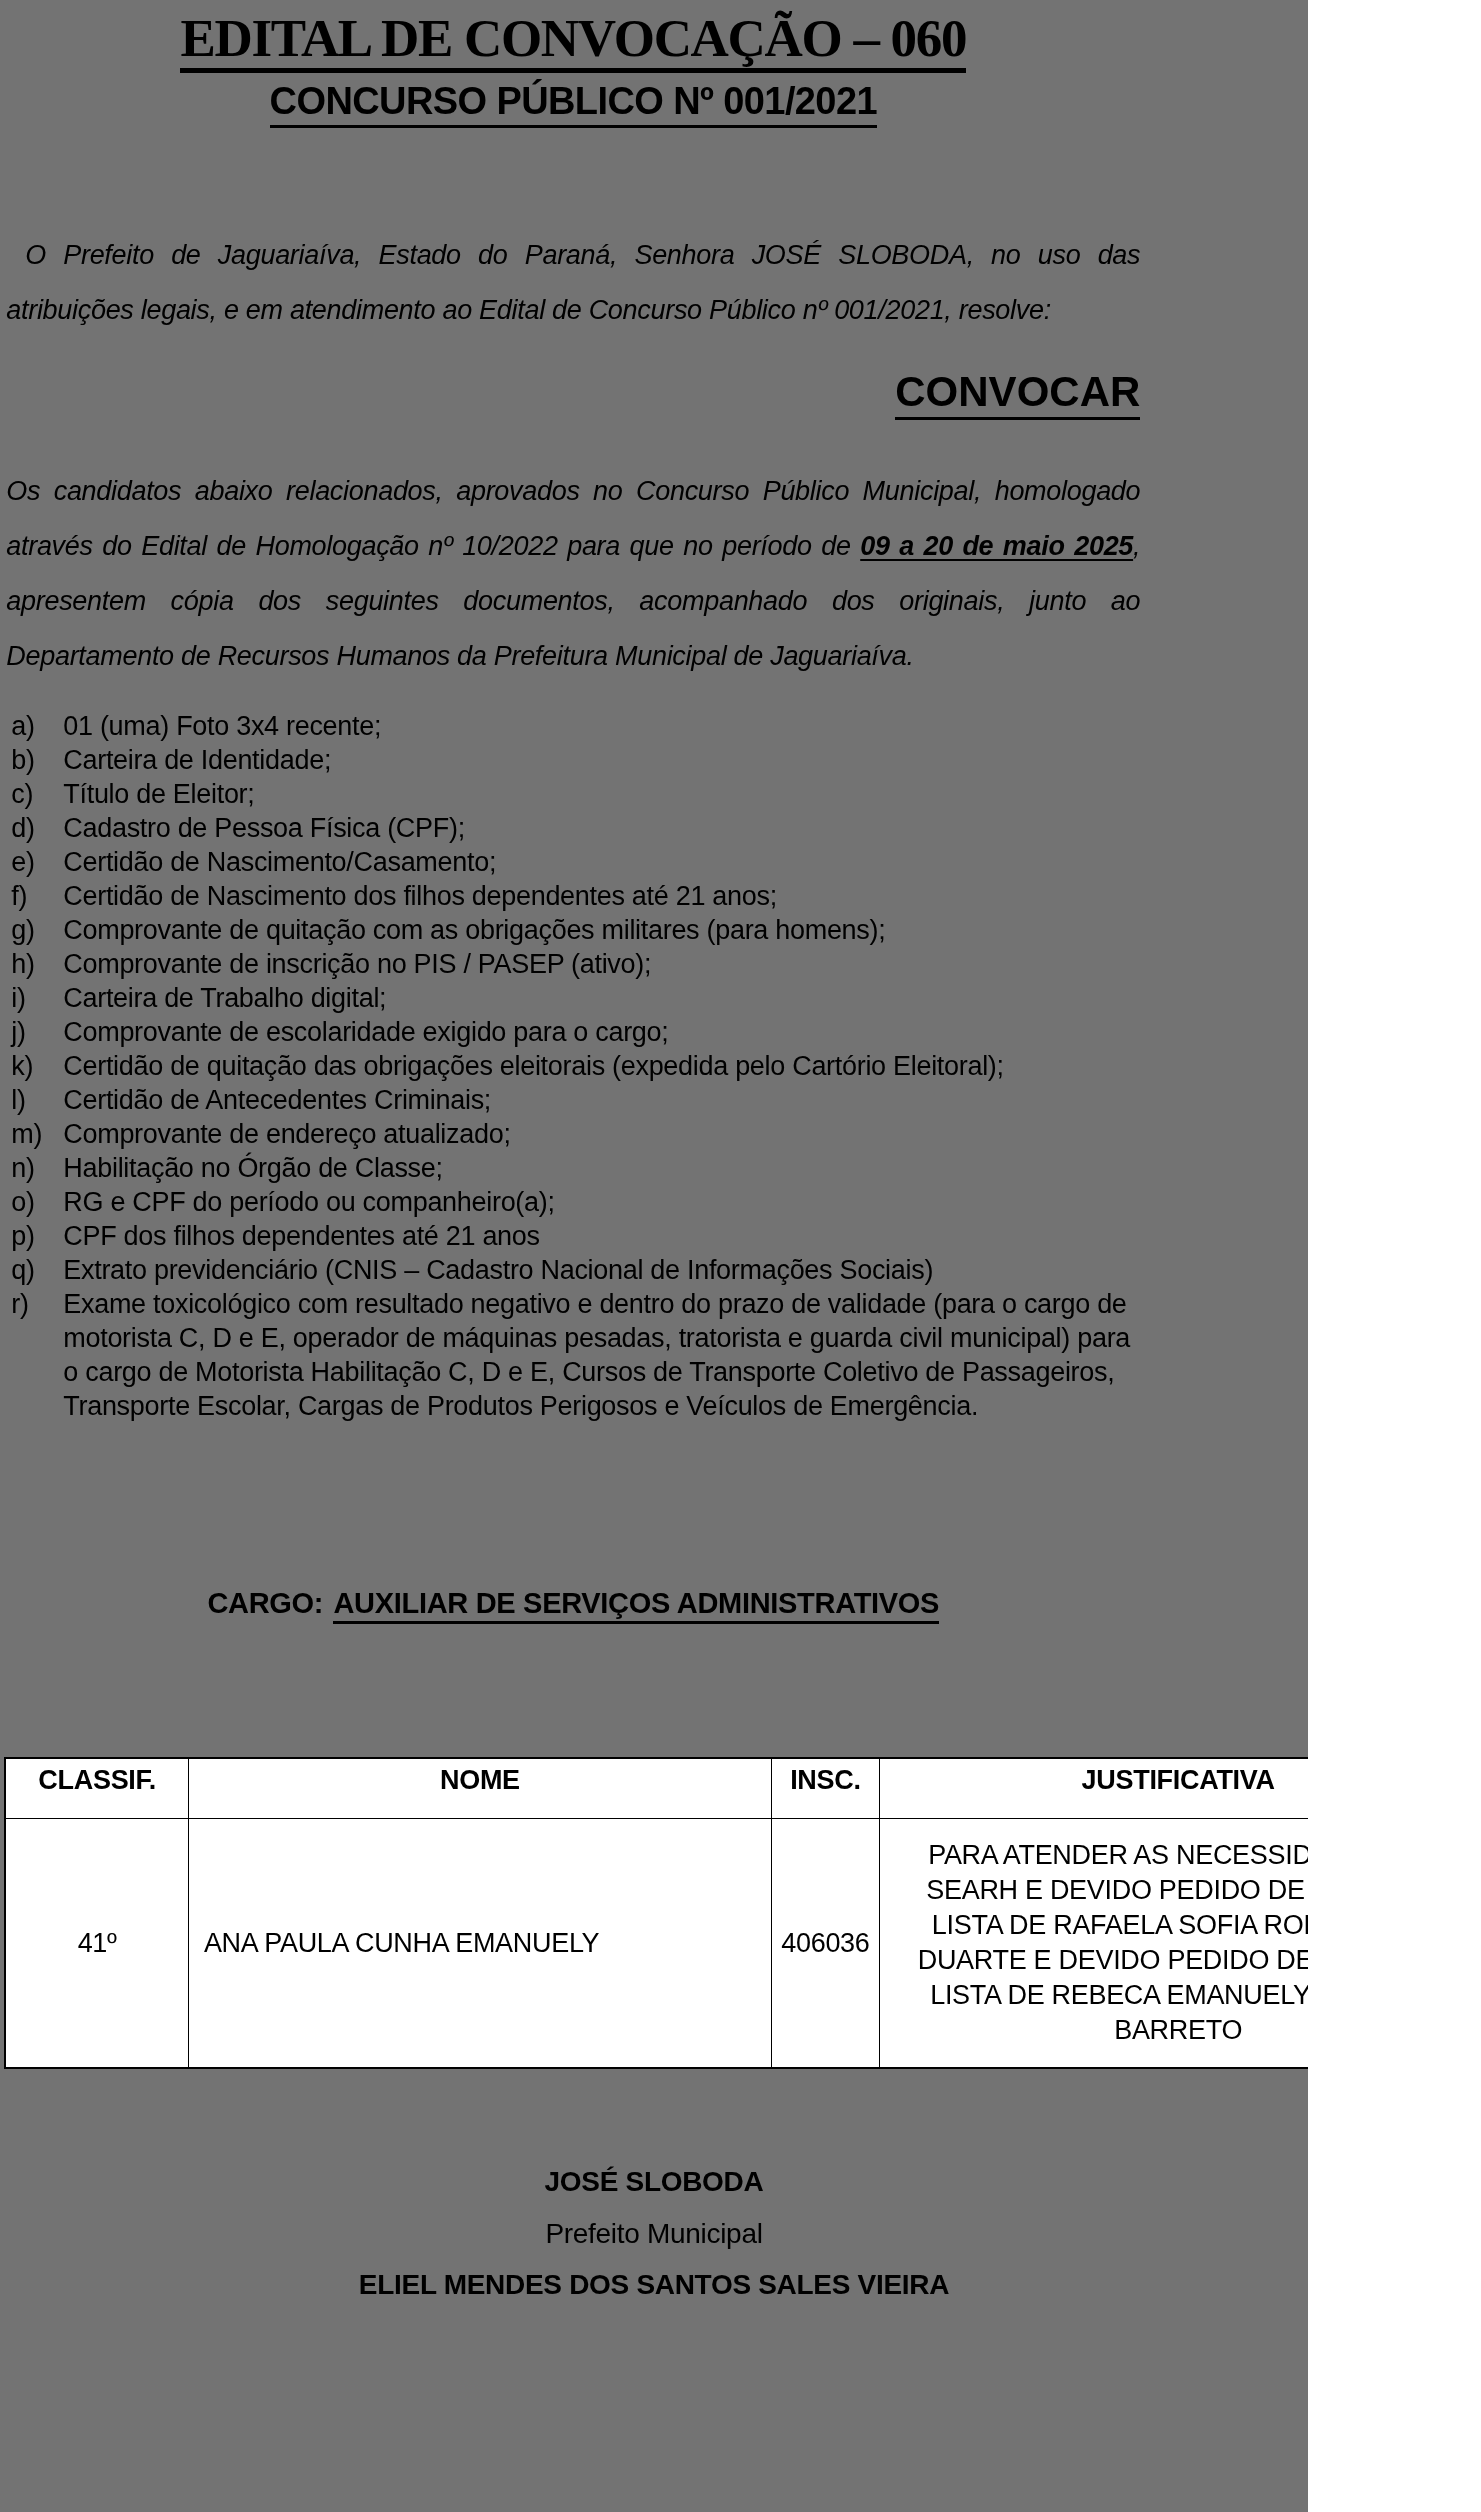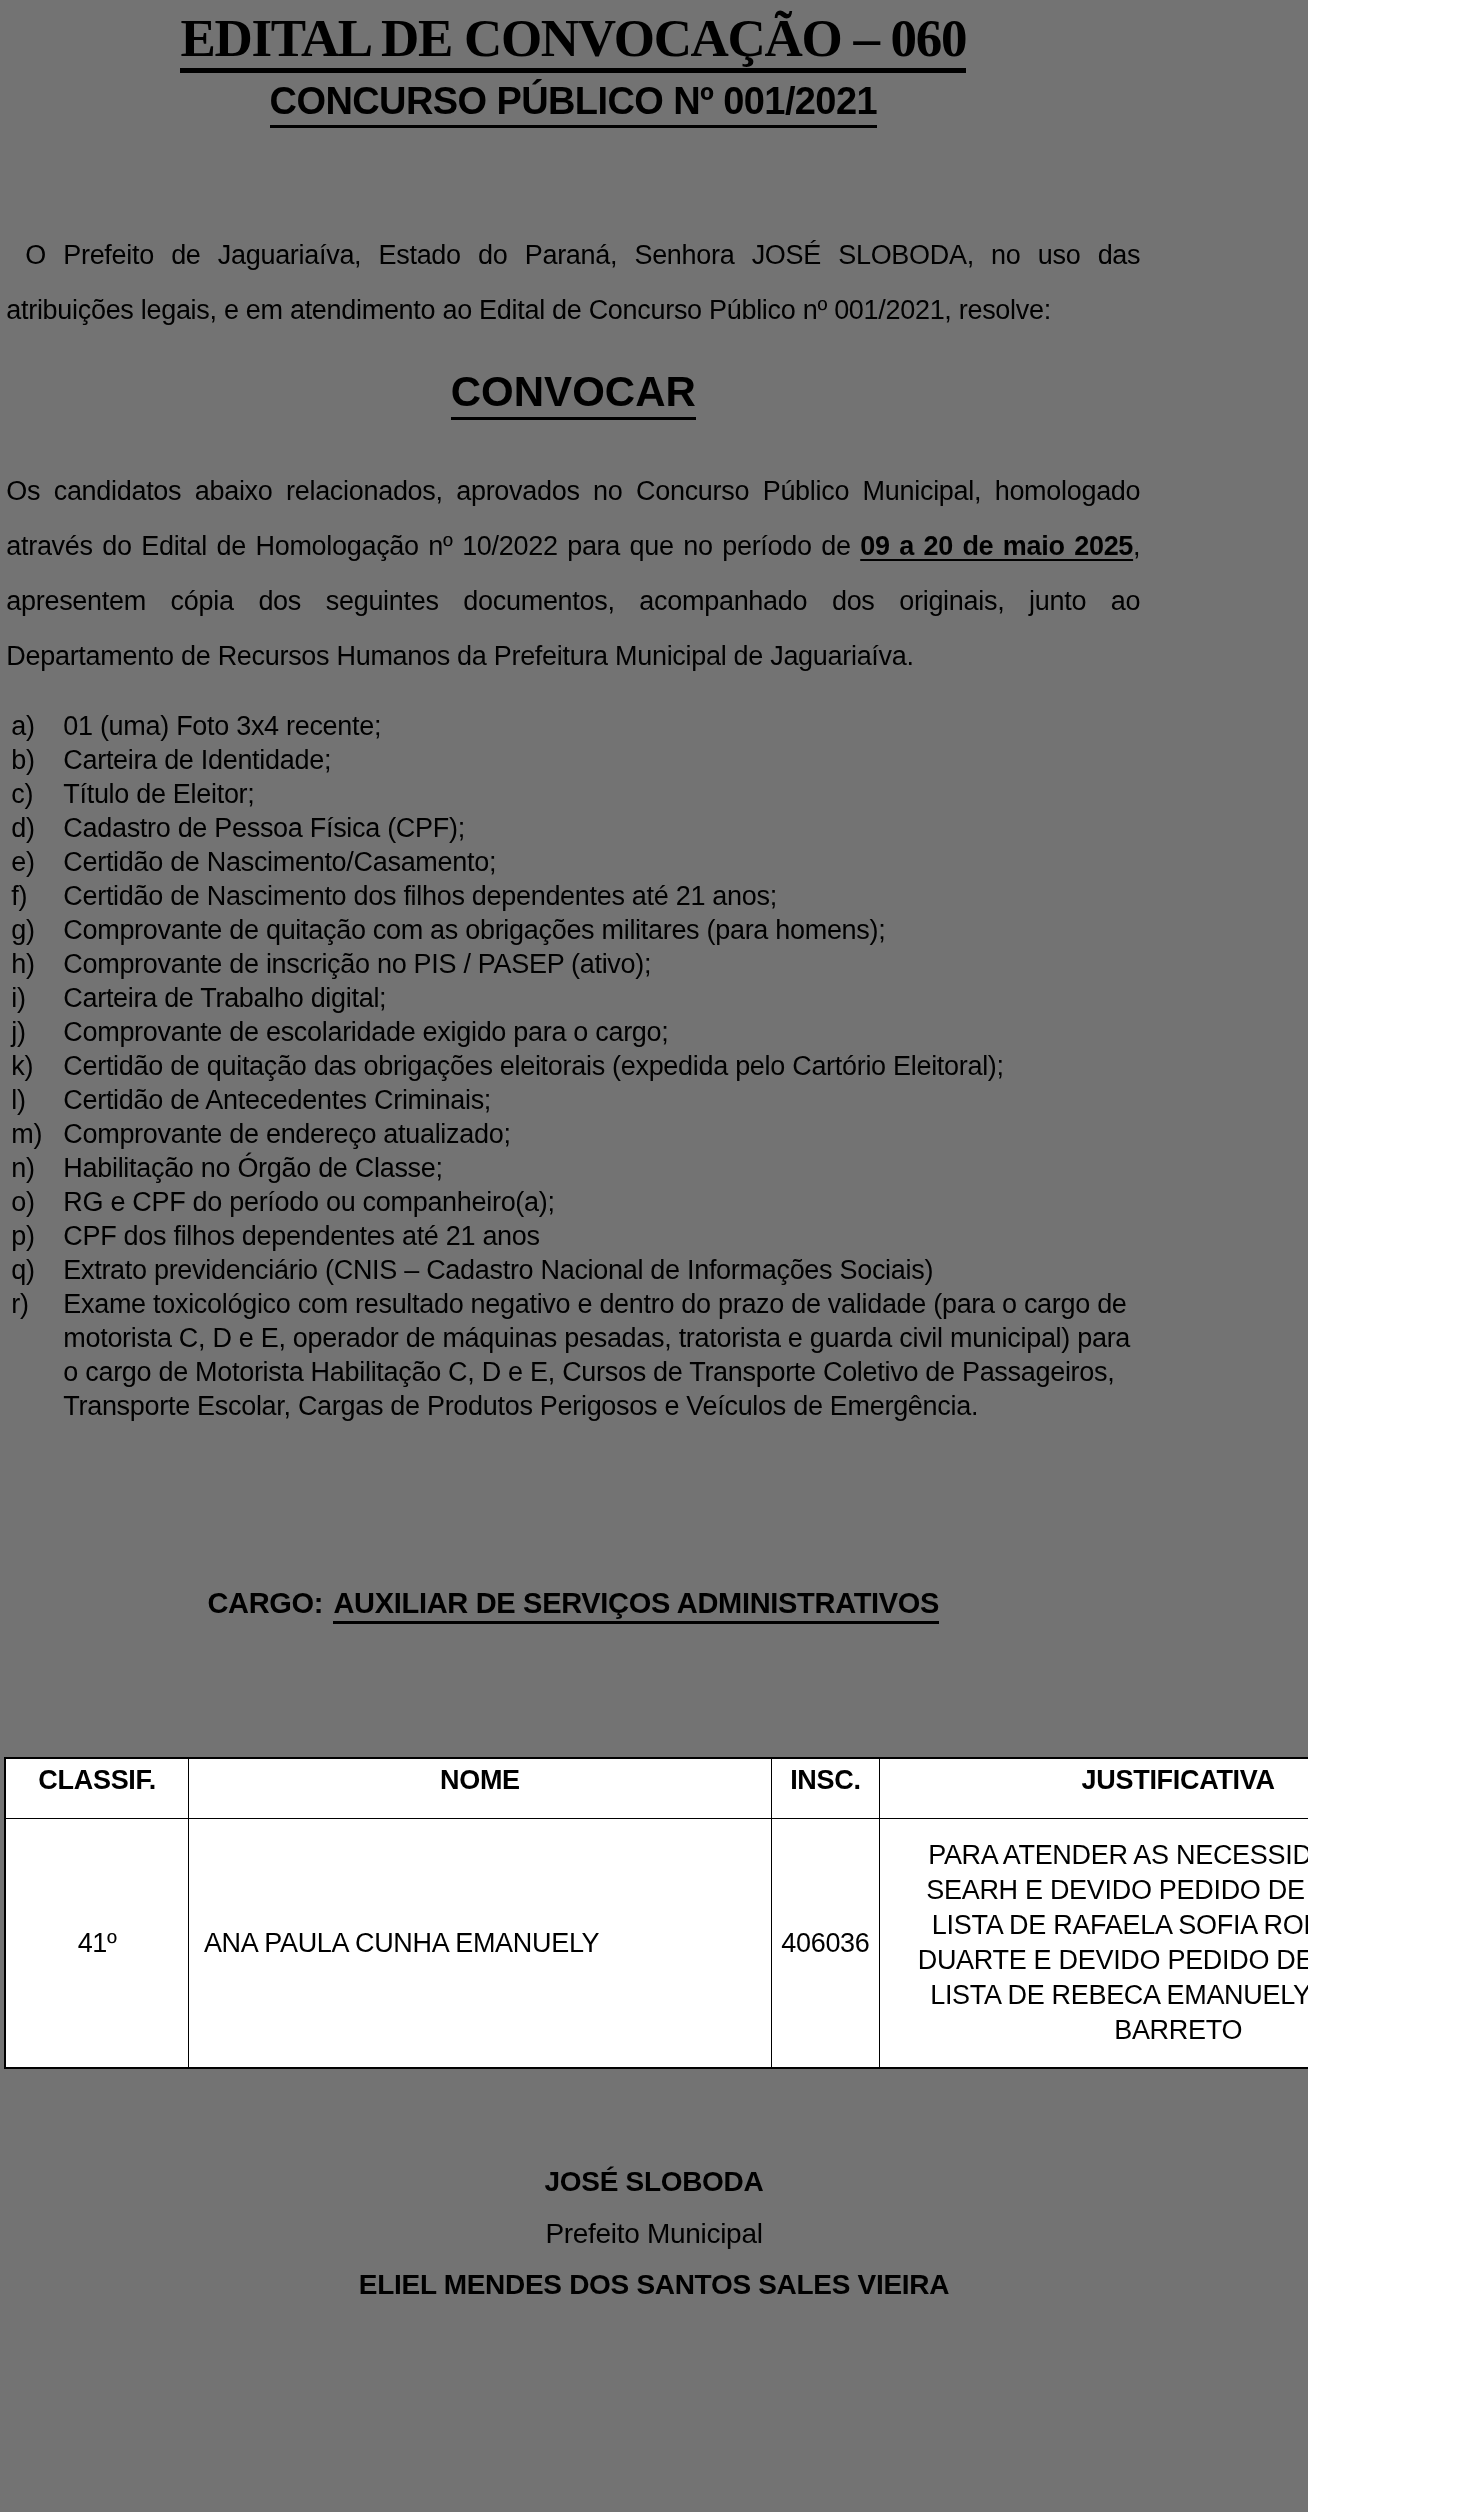--- a/index.html
+++ b/index.html
@@ -35,25 +35,26 @@
   }
   .title2 .u-thick { display: inline-block; border-bottom: 3.8px solid #000; padding-bottom: 2.5px; }
 
   
   .para {
     font-size: 27px;
     line-height: 55px;
     letter-spacing: -0.3px;
     text-align: justify;
     margin: 0;
+    font-style: italic;
   }
   .intro-para { margin-top: 100px; text-indent: 19px; }
   .convocar {
     margin: 33px 0 0 0;
-    text-align: center;
+    text-align: right;
     font-size: 42px;
     font-weight: bold;
     line-height: 1;
   }
   .convocar .u-thick { display: inline-block; border-bottom: 3.8px solid #000; padding-bottom: 3.8px; }
   .convocation-para { margin-top: 44px; }
   .convocation-para .period {
     font-weight: bold;
     text-decoration: underline;
     text-decoration-thickness: 1.9px;

